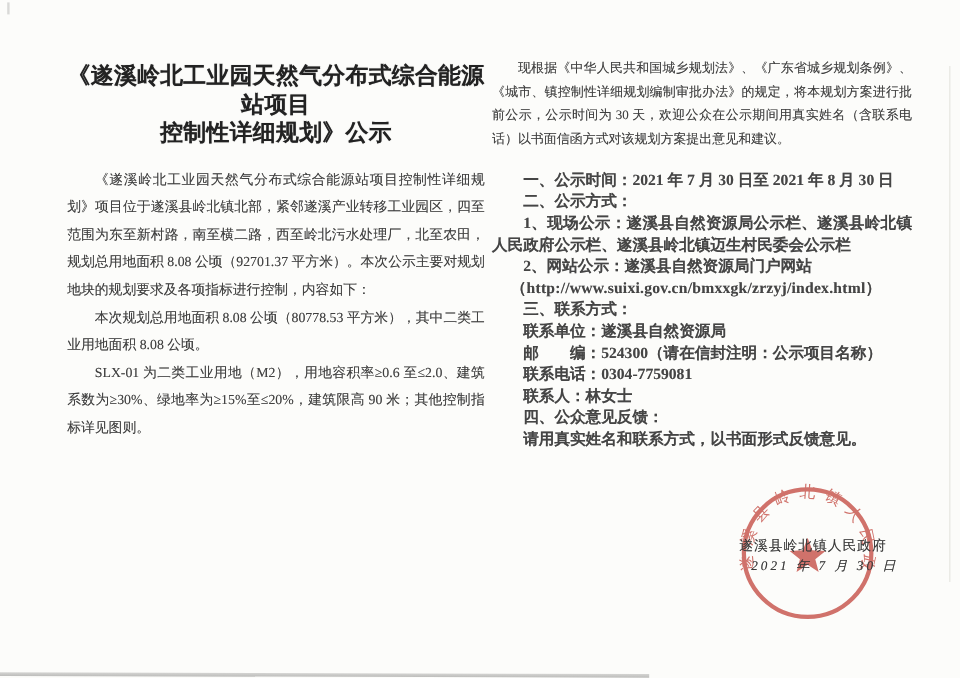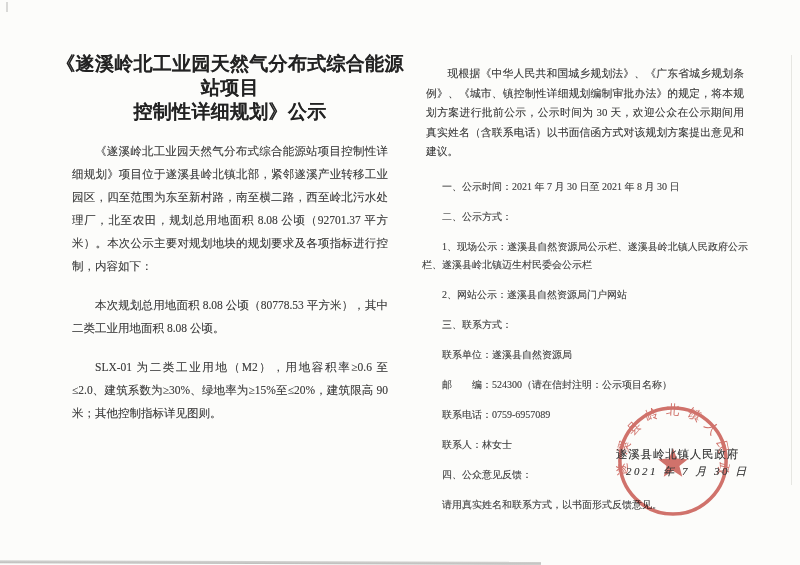--- a/index.html
+++ b/index.html
@@ -46,44 +46,45 @@
     line-height: 24px;
     letter-spacing: 0.3px;
     text-shadow: 0 0 0.6px rgba(40,40,40,0.55);
   }
   .col-left .body { margin-top: 15px; }
   .para {
     font-size: 11.5px;
     line-height: 23px;
     text-align: justify;
     text-indent: 2em;
-    margin: 16px;
+    margin: 0;
     color: #404040;
     text-shadow: 0 0 0.5px rgba(70,70,70,0.45);
   }
 
   .col-right {
     position: absolute;
     left: 410px; top: 48px;
     width: 350px;
     color: #454545;
   }
   .col-right .para {
     font-size: 10.8px;
     line-height: 19.5px;
   }
   .notice-items { margin-top: 15px; }
   .notice-item {
-    font-size: 10px;
+    font-size: 13px;
     line-height: 18px;
     text-align: justify;
     text-indent: 2em;
-    margin: 12px;
+    margin: 0;
     color: #454545;
     text-shadow: 0 0 0.5px rgba(70,70,70,0.45);
+    font-weight: bold;
   }
   .notice-item.url-line { text-indent: 1.2em; letter-spacing: 0.2px; }
 
   .signature-org {
     position: absolute;
     left: 616px; top: 447px;
     font-size: 11.5px;
     letter-spacing: 0.8px;
     color: #3a3a3a;
     z-index: 3;
@@ -127,24 +128,25 @@
     </div>
   </div>
 
   <div class="col-right">
     <p class="para">现根据《中华人民共和国城乡规划法》、《广东省城乡规划条例》、《城市、镇控制性详细规划编制审批办法》的规定，将本规划方案进行批前公示，公示时间为 30 天，欢迎公众在公示期间用真实姓名（含联系电话）以书面信函方式对该规划方案提出意见和建议。</p>
     <div class="notice-items">
       <p class="notice-item">一、公示时间：2021 年 7 月 30 日至 2021 年 8 月 30 日</p>
       <p class="notice-item">二、公示方式：</p>
       <p class="notice-item">1、现场公示：遂溪县自然资源局公示栏、遂溪县岭北镇人民政府公示栏、遂溪县岭北镇迈生村民委会公示栏</p>
       <p class="notice-item">2、网站公示：遂溪县自然资源局门户网站</p>
+      <p class="notice-item url-line">（http://www.suixi.gov.cn/bmxxgk/zrzyj/index.html）</p>
       <p class="notice-item">三、联系方式：</p>
       <p class="notice-item">联系单位：遂溪县自然资源局</p>
       <p class="notice-item">邮　　编：524300（请在信封注明：公示项目名称）</p>
-      <p class="notice-item">联系电话：0759-6957089</p>
+      <p class="notice-item">联系电话：0304-7759081</p>
       <p class="notice-item">联系人：林女士</p>
       <p class="notice-item">四、公众意见反馈：</p>
       <p class="notice-item">请用真实姓名和联系方式，以书面形式反馈意见。</p>
     </div>
   </div>
 
   <div class="signature-org">遂溪县岭北镇人民政府</div>
   <div class="signature-date">2021 年 7 月 30 日</div>
 
   <svg class="seal" viewBox="0 0 120 120">

